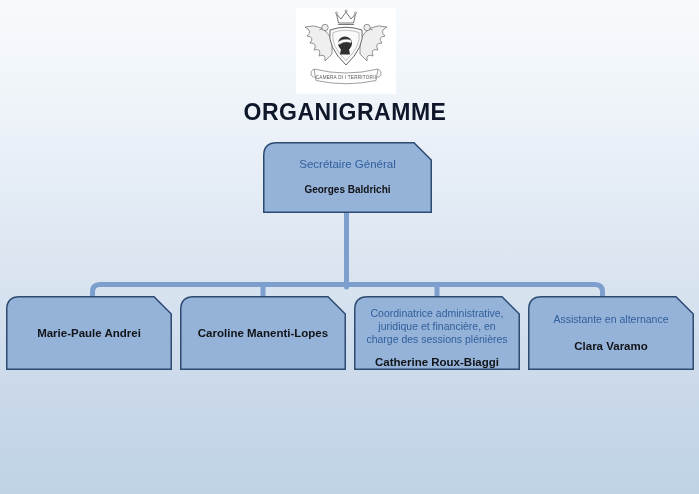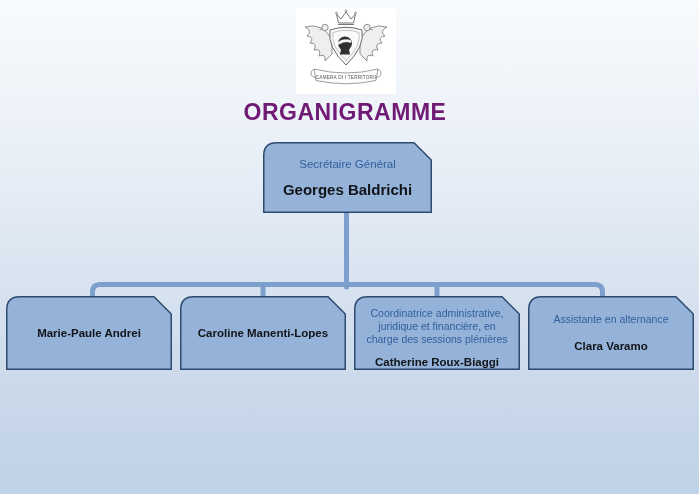--- a/index.html
+++ b/index.html
@@ -13,41 +13,41 @@
   }
   .logo {
     position: absolute; left: 296px; top: 8px;
     width: 100px; height: 86px;
     background: #ffffff;
   }
   .page-title {
     position: absolute; left: 0; top: 99px; width: 690px;
     text-align: center;
     font-size: 23px; font-weight: 600; letter-spacing: 0.5px;
-    color: #701a75;
+    color: #0f172a;
   }
   .node {
     position: absolute;
   }
   .node svg.shape { position: absolute; left: 0; top: 0; }
   .node .inner {
     position: absolute; left: 0; top: 0; width: 100%; height: 100%;
     display: flex; flex-direction: column;
     justify-content: space-evenly; align-items: center;
     padding: 3px 8px; text-align: center;
   }
   .role {
     color: #31609c; font-size: 10.5px; line-height: 13px;
   }
   .person {
     color: #111418; font-size: 11.5px; font-weight: 600; line-height: 14px;
   }
   .node.root { left: 263px; top: 142px; width: 169px; height: 71px; }
   .node.root .role { font-size: 11.5px; }
-  .node.root .person { font-size: 15px; }
+  .node.root .person { font-size: 10px; }
   .node.c0 { left: 6px;   top: 296px; width: 166px; height: 74px; }
   .node.c1 { left: 180px; top: 296px; width: 166px; height: 74px; }
   .node.c2 { left: 354px; top: 296px; width: 166px; height: 84px; }
   .node.c3 { left: 528px; top: 296px; width: 166px; height: 74px; }
   .connector-layer { position: absolute; left: 0; top: 0; pointer-events: none; }
 </style>
 </head>
 <body>
 
 <svg class="connector-layer" width="699" height="494" viewBox="0 0 699 494">

